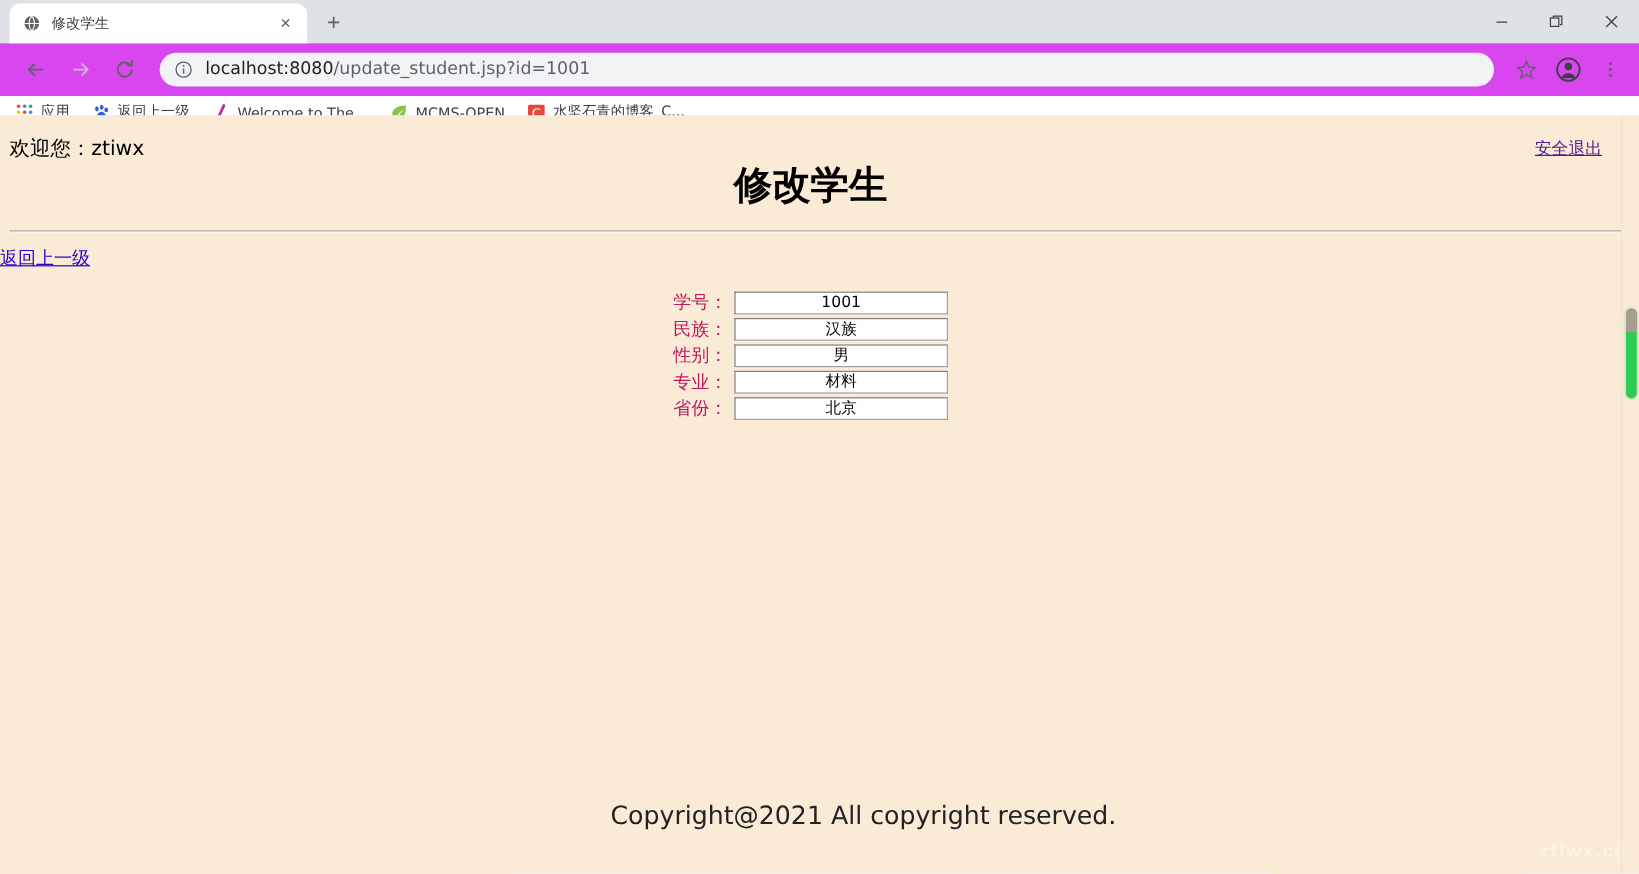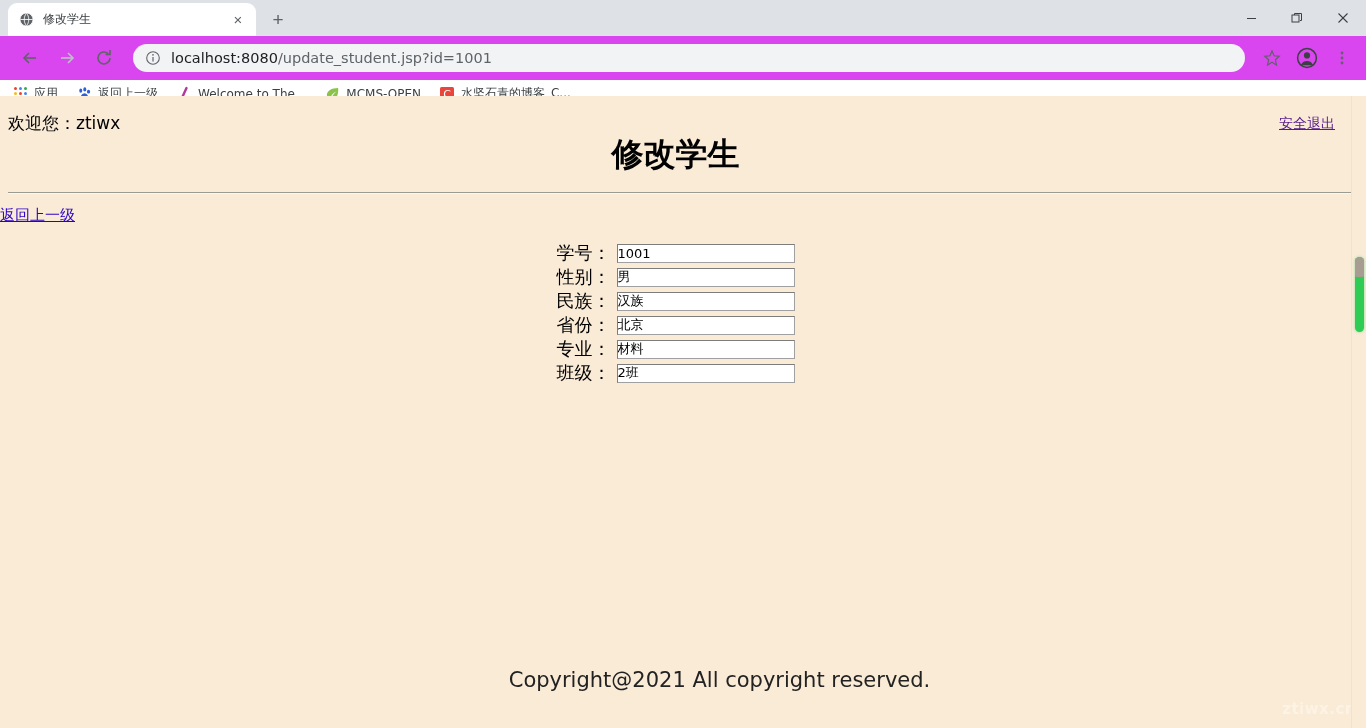--- a/index.html
+++ b/index.html
@@ -128,33 +128,34 @@
   }
   .backlink {
     font-size:15px; color:#2a00c8; text-decoration:underline;
     font-family:"DejaVu Sans", sans-serif;
   }
 
   .form-wrap { position:absolute; left:0; top:145px; width:1351px; }
   .form-table { margin:0 auto; border-collapse:collapse; }
   .form-table td { padding:0; vertical-align:middle; }
   .lbl {
-    font-size:18px; color:#000000; text-align:right;
+    font-size:15px; color:#be185d; text-align:right;
     padding-right:6px !important; height:22px; white-space:nowrap;
     font-family:"DejaVu Sans", sans-serif;
   }
   .fld { height:22px; }
   .fld input {
     width:178px; height:19px;
     border:1px solid #a0a0a0;
     border-top-color:#7d7d7d; border-left-color:#7d7d7d;
     background:#fff; color:#000;
     font-size:13px; padding:1px 0;
     font-family:"DejaVu Sans", sans-serif;
     outline:none;
+    text-align:center;
   }
   .btn-row { padding-top:19px !important; text-align:center; }
   .btn {
     font-size:13px; color:#000;
     background:#f0f0f0;
     border:1px solid #9a9a9a;
     border-radius:2px;
     padding:2px 9px 3px 9px;
     margin:0 5px;
     font-family:"DejaVu Sans", sans-serif;
@@ -354,47 +355,41 @@
       <div class="form-wrap">
         <table class="form-table">
           <tbody>
               <tr>
             <td class="lbl">学号：</td>
             <td class="fld">
               <input type="text" value="1001" style="">
             </td>
           </tr>
           <tr>
-            <td class="lbl">性别：</td>
-            <td class="fld">
-              <input type="text" value="男" style="">
-            </td>
-          </tr>
-          <tr>
             <td class="lbl">民族：</td>
             <td class="fld">
               <input type="text" value="汉族" style="">
             </td>
           </tr>
           <tr>
-            <td class="lbl">省份：</td>
+            <td class="lbl">性别：</td>
             <td class="fld">
-              <input type="text" value="北京" style="">
+              <input type="text" value="男" style="">
             </td>
           </tr>
           <tr>
             <td class="lbl">专业：</td>
             <td class="fld">
               <input type="text" value="材料" style="">
             </td>
           </tr>
           <tr>
-            <td class="lbl">班级：</td>
+            <td class="lbl">省份：</td>
             <td class="fld">
-              <input type="text" value="2班" style="">
+              <input type="text" value="北京" style="">
             </td>
           </tr>
         </tbody>
           </table>
       </div>
 
       <div class="footer">Copyright@2021 All copyright reserved.</div>
     </div>
 
     <div class="watermark">ztiwx.cn</div>

